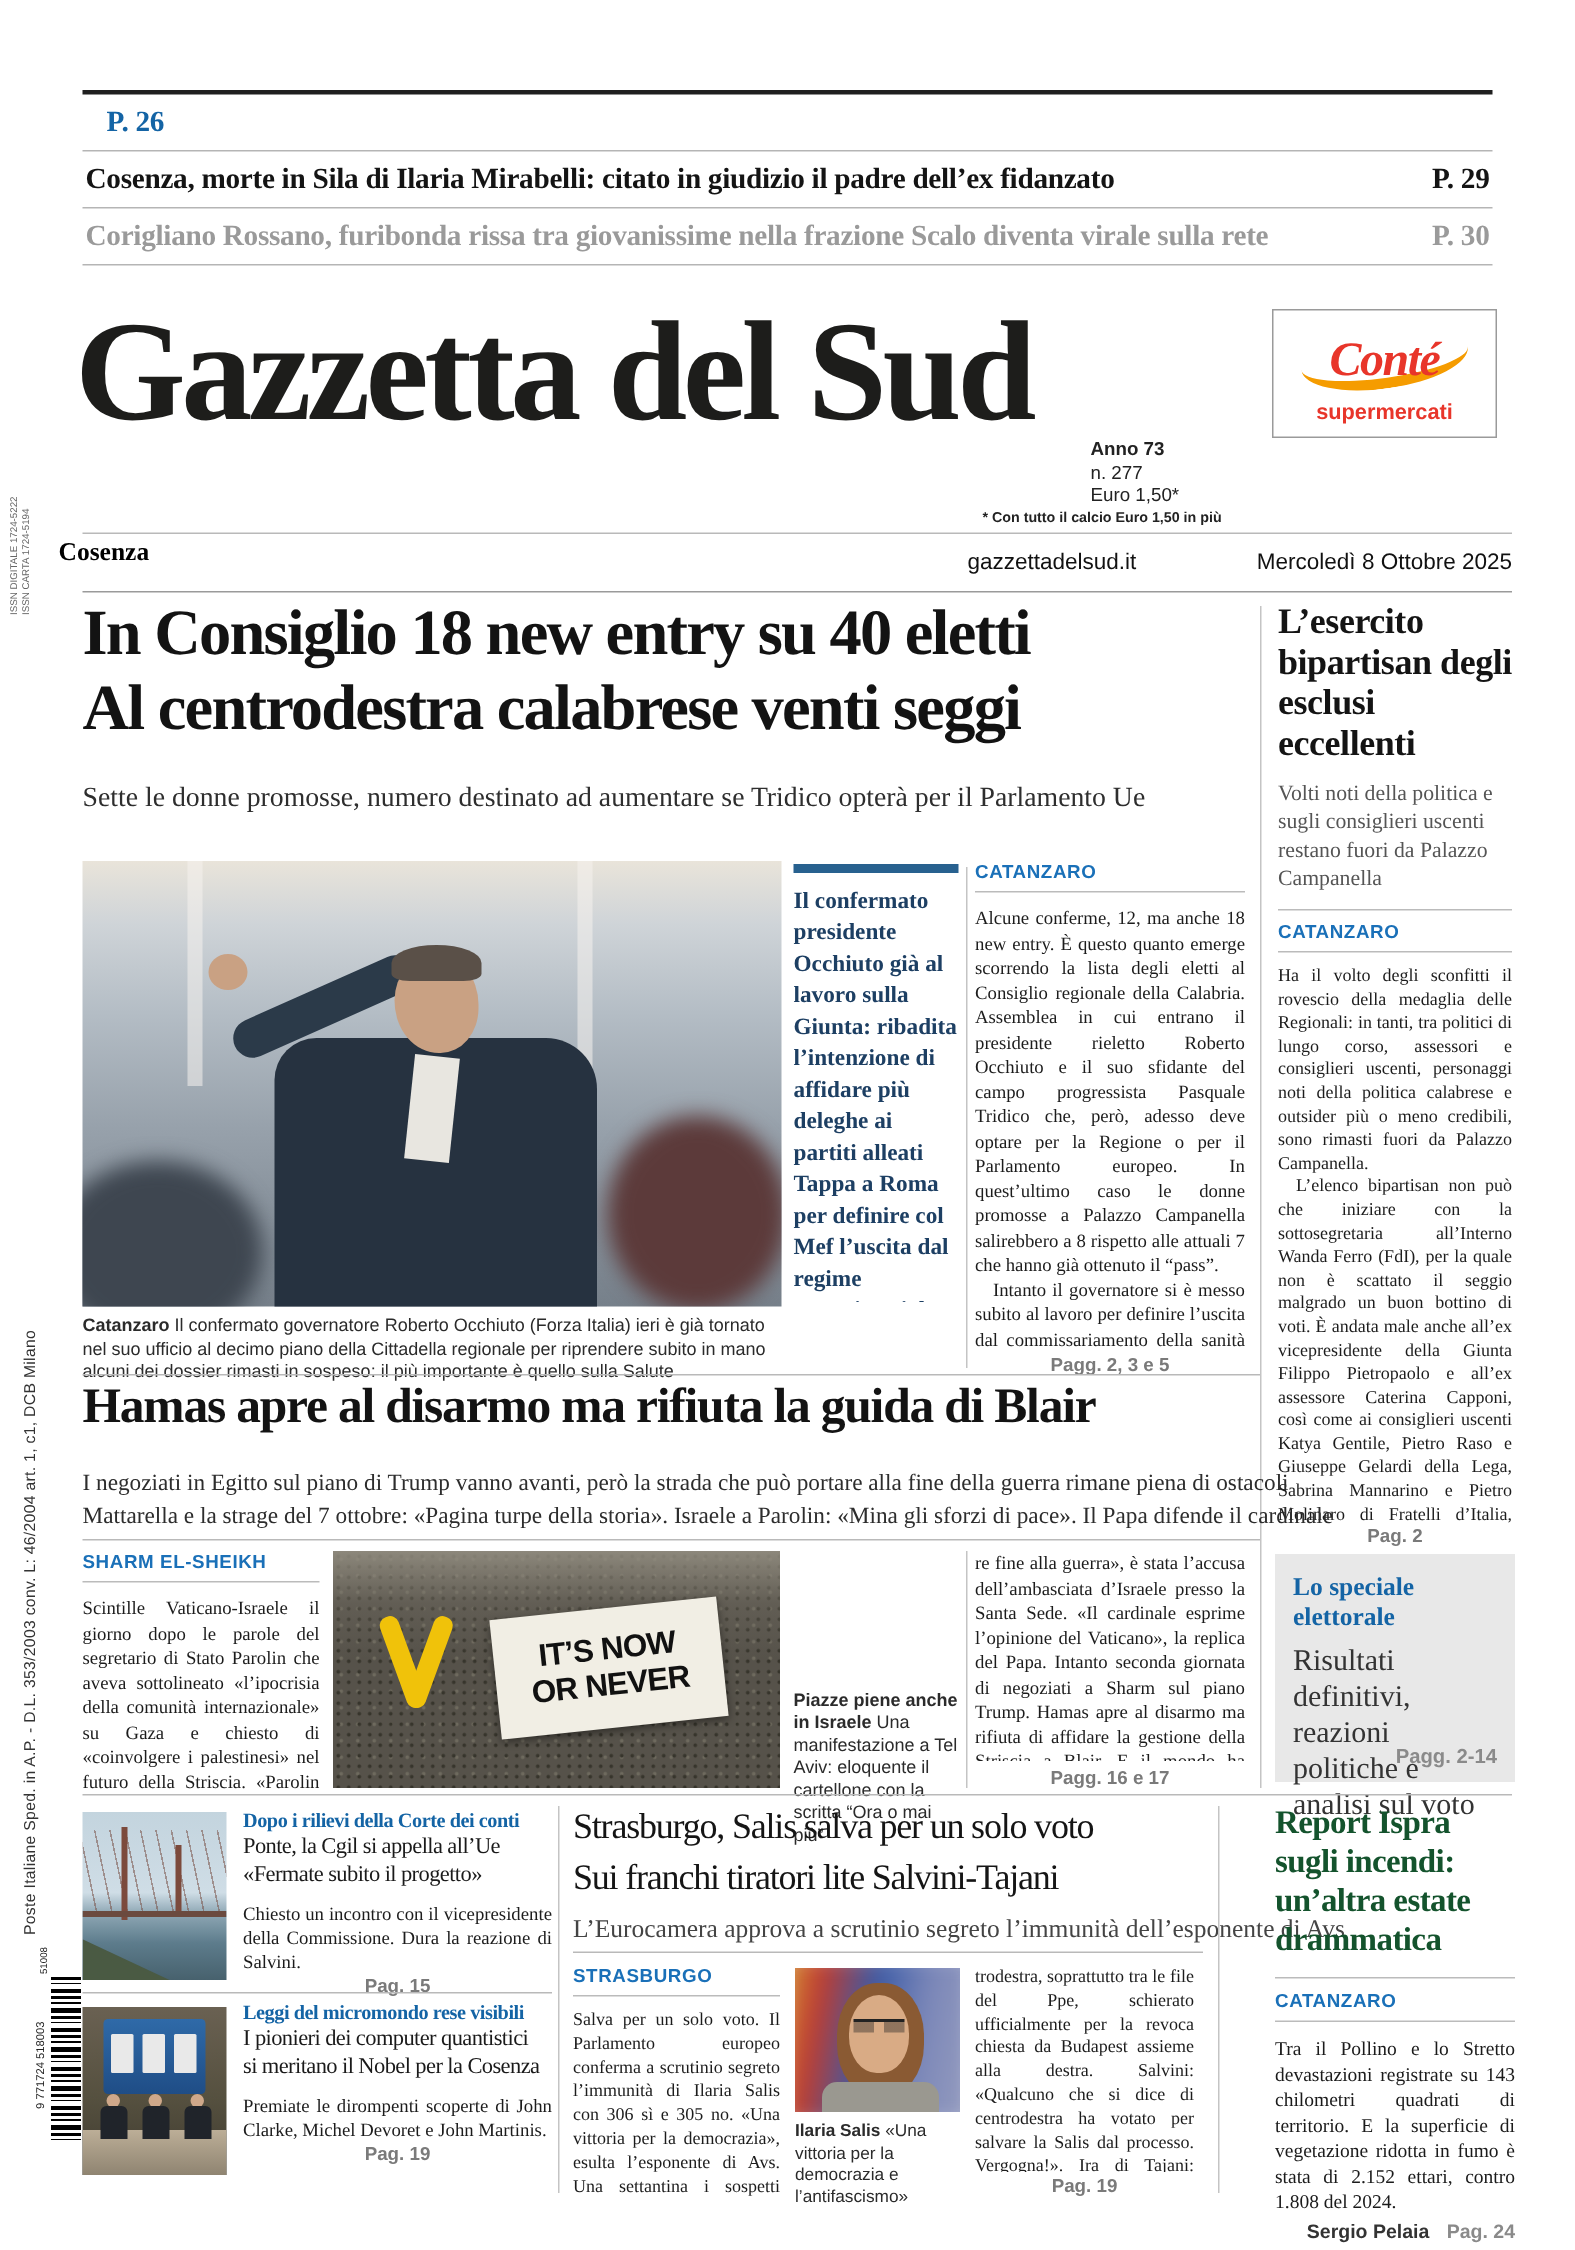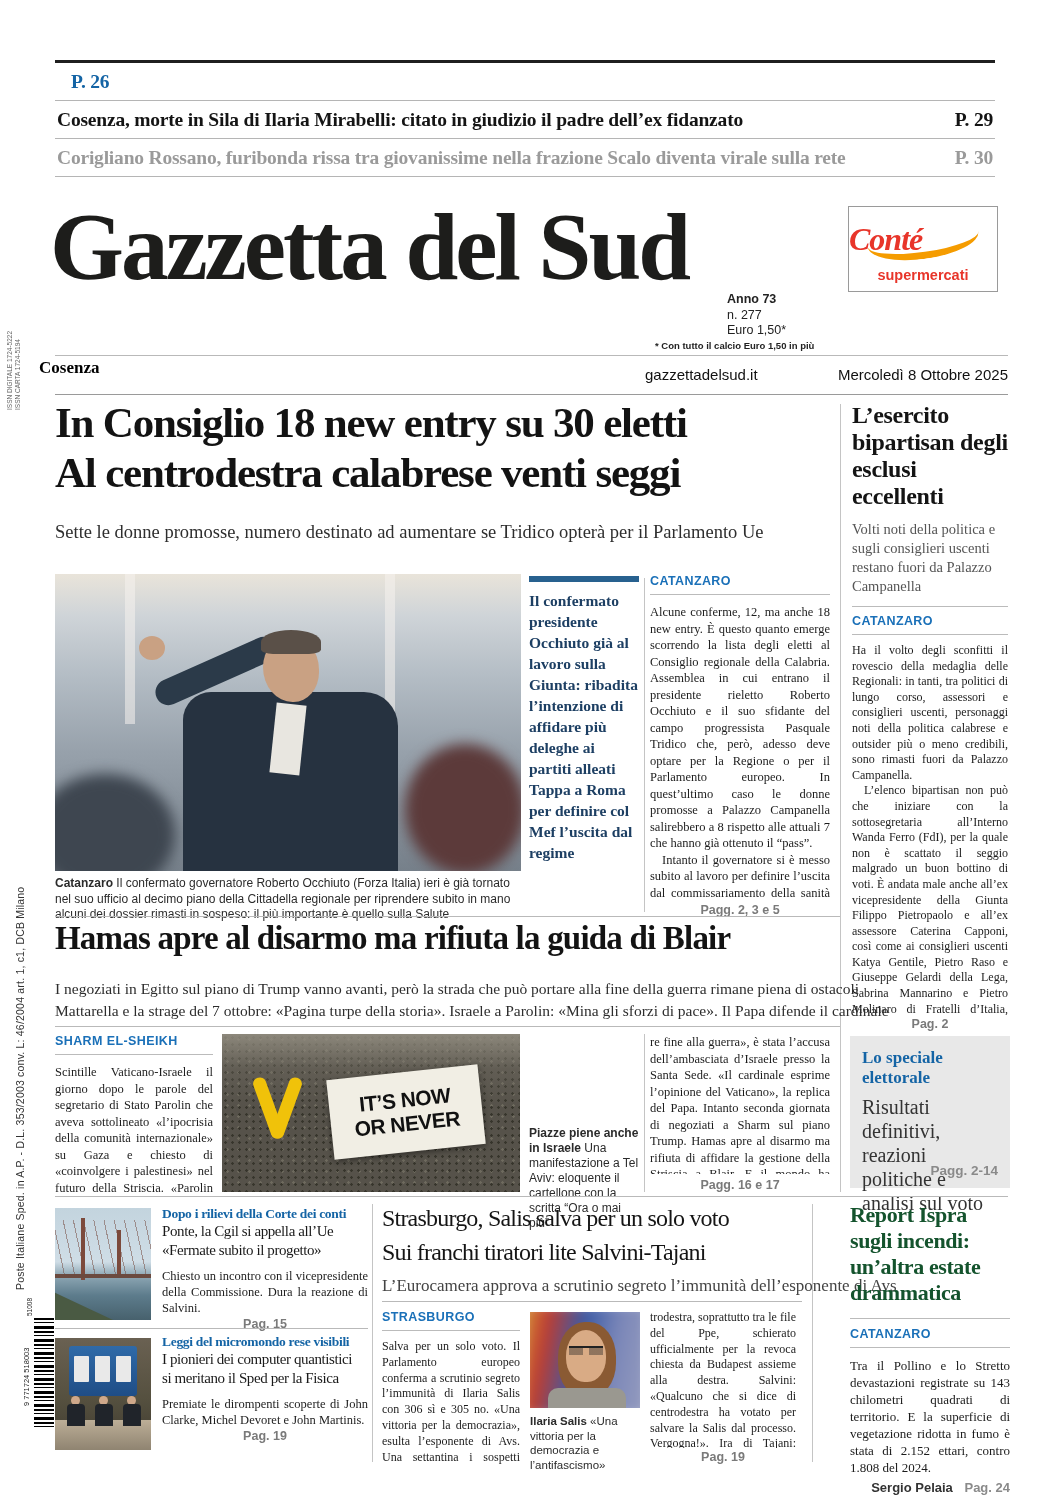--- a/index.html
+++ b/index.html
@@ -35,21 +35,21 @@
   .teaser.black { color:#141414; }
   .teaser.gray  { color:#9a9a9a;gap:44px; }
 
   
   .masthead-title { position:absolute; left:50px; top:192px; width:800px;
     font-size:95px; font-weight:700; letter-spacing:-3px; color:#1d1d1b; white-space:nowrap; }
   .ad-box { position:absolute; left:848px; top:206px; width:150px; height:86px;
     border:1px solid #9a9a9a; background:#fff; overflow:hidden; }
   .ad-swoosh { position:absolute; left:18px; top:12px; width:112px; height:40px;
     border-bottom:7px solid #f59c00; border-radius:50%; transform:rotate(-8deg); }
-  .ad-name { position:absolute; left:0; right:0; top:14px; text-align:left;
+  .ad-name { position:absolute; left:0; right:0; top:14px; text-align:center;
     font-style:italic; font-weight:700; font-size:32px; color:#e8352a; letter-spacing:-1px; }
   .ad-tagline { position:absolute; left:0; right:0; bottom:8px; text-align:center;
     font-family:"Liberation Sans", sans-serif; font-weight:700; font-size:14.5px; color:#e8352a; }
   .anno-block { position:absolute; left:727px; top:292px; font-family:"Liberation Sans", sans-serif;
     font-size:12.5px; color:#222; line-height:15.5px; }
   .anno-block .b { font-weight:700; }
   .price-note { position:absolute; left:655px; top:340px; font-family:"Liberation Sans", sans-serif;
     font-weight:700; font-size:9.5px; color:#222; }
 
   .dateline-edition { position:absolute; left:39px; top:358px; font-weight:700; font-size:17px; color:#000000; }
@@ -236,21 +236,21 @@
   </div>
   <div class="price-note">* Con tutto il calcio Euro 1,50 in più</div>
 
   <div class="hr" style="left:55px; top:355px; width:953px;"></div>
   <div class="dateline-edition">Cosenza</div>
   <div class="dateline-site">gazzettadelsud.it</div>
   <div class="dateline-date">Mercoledì 8 Ottobre 2025</div>
   <div class="hr" style="left:55px; top:394px; width:953px; background:#9a9a9a;"></div>
 
   <div class="lead-h1">
-    <span style="display:block;">In Consiglio 18 new entry su 30 eletti</span>
+    <span style="display:block;">In Consiglio 18 new entry su 40 eletti</span>
     <span style="display:block;">Al centrodestra calabrese venti seggi</span>
   </div>
   <div class="lead-standfirst">Sette le donne promosse, numero destinato ad aumentare se Tridico opterà per il Parlamento Ue</div>
 
   <div class="photo photo-main">
     <div class="pm-mullion" style="left:70px;"></div>
     <div class="pm-mullion" style="left:330px;"></div>
     <div class="pm-blob" style="left:350px; top:170px; width:120px; height:130px; background:#5c3a3a;"></div>
     <div class="pm-blob" style="left:-20px; top:200px; width:140px; height:120px; background:#3e4650;"></div>
     <div class="pm-arm"></div>
@@ -356,21 +356,21 @@
     <div class="nobel-head" style="left:16px;"></div>
     <div class="nobel-fig" style="left:12px;"></div>
     <div class="nobel-head" style="left:44px;"></div>
     <div class="nobel-fig" style="left:40px;"></div>
     <div class="nobel-head" style="left:72px;"></div>
     <div class="nobel-fig" style="left:68px;"></div>
   </div>
   <div class="mini-story" style="top:1334px;">
     <div class="mini-kicker">Leggi del micromondo rese visibili</div>
     <div class="mini-h">I pionieri dei computer quantistici</div>
-    <div class="mini-h">si meritano il Sped per la Fisica</div>
+    <div class="mini-h">si meritano il Nobel per la Cosenza</div>
     <div class="mini-body bodytext">Premiate le dirompenti scoperte di John Clarke, Michel Devoret e John Martinis.</div>
     <div class="pageref">Pag. 19</div>
   </div>
 
   <div class="vr" style="left:372px; top:1204px; height:258px;"></div>
 
   <div class="salis-h3" style="top:1236px;">Sui franchi tiratori lite Salvini-Tajani</div>
   <div class="salis-h3" style="top:1202px;">Strasburgo, Salis salva per un solo voto</div>
   <div class="salis-sf">L’Eurocamera approva a scrutinio segreto l’immunità dell’esponente di Avs</div>
   <div class="hr salis-rule"></div>

